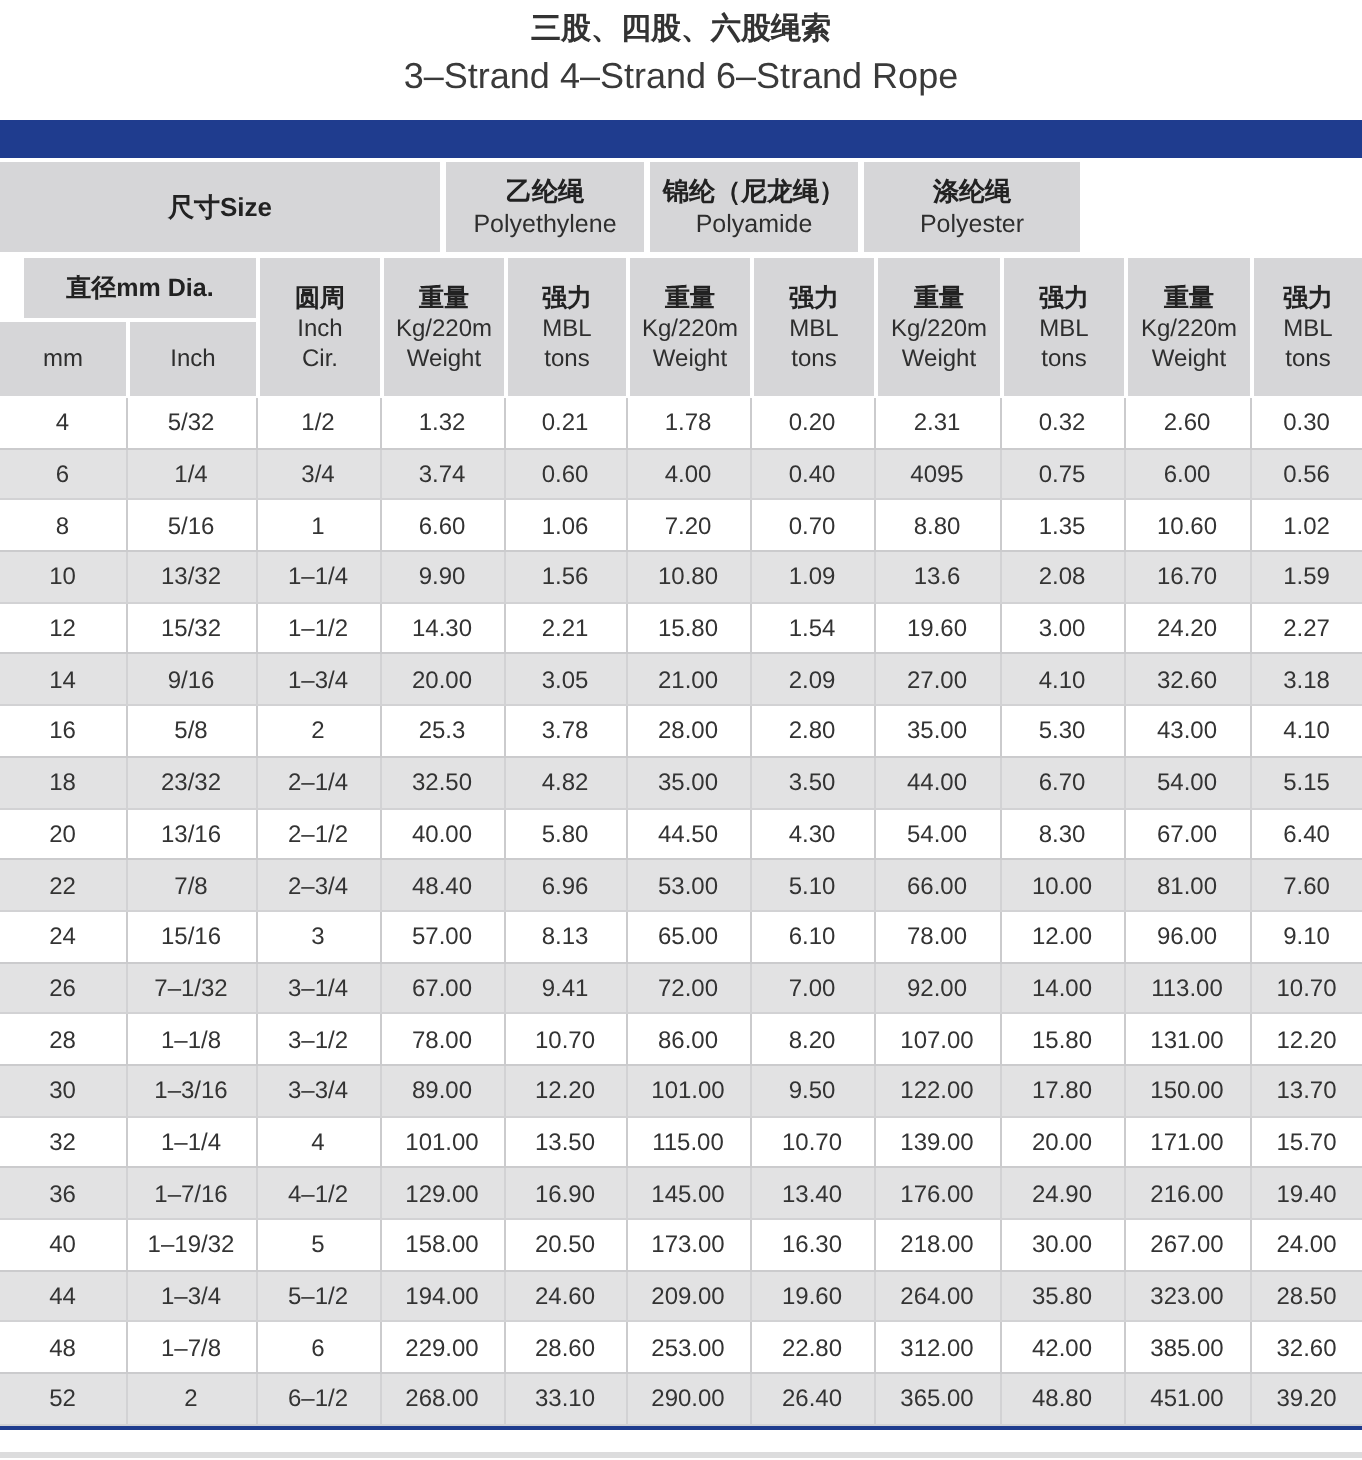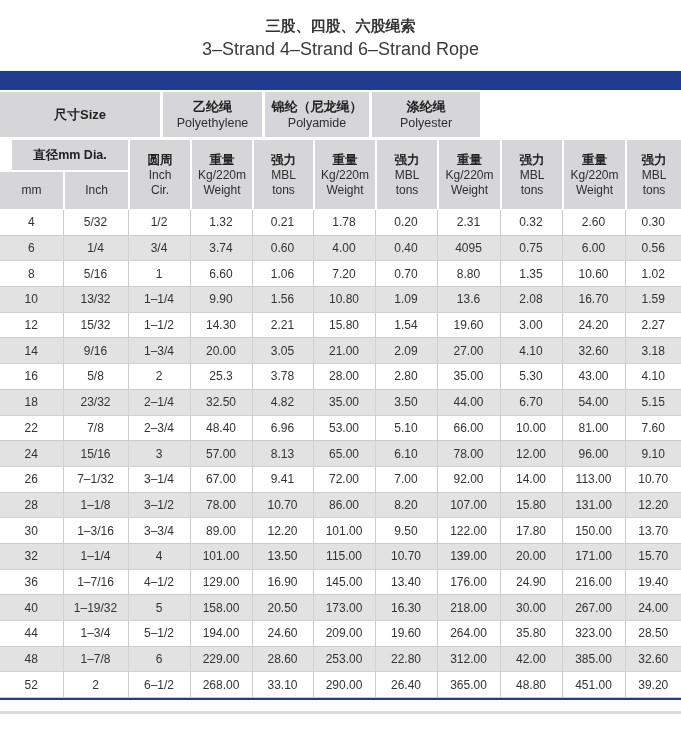--- a/index.html
+++ b/index.html
@@ -1,27 +1,27 @@
 <!DOCTYPE html>
 <html><head>
 <meta charset="utf-8">
 <style>
   html,body{margin:0;padding:0;background:#fff;}
   .page{
     width:681px;height:730px;overflow:hidden;background:#ffffff;position:relative;
     font-family:"Liberation Sans","DejaVu Sans",sans-serif;color:#2b2b2b;
   }
-  .titles{text-align:center;padding-top:17px;}
+  .titles{text-align:center;padding-top:6px;}
   .title-zh{font-size:15px;font-weight:bold;color:#333;line-height:17px;}
   .title-en{font-size:18px;color:#3a3a3a;line-height:18px;margin-top:6px;}
   .navy-bar{margin-top:13px;height:19px;background:#1f3c8e;}
   
   .group-row{margin-top:2px;display:flex;gap:3px;height:45px;}
   .gcell{background:#d6d6d8;display:flex;flex-direction:column;justify-content:center;align-items:center;text-align:center;}
-  .g-size{width:160px;}
+  .g-size{width:220px;}
   .g-pp{width:120px;}
   .g-pe{width:99px;}
   .g-pa{width:104px;}
   .g-pet{width:108px;}
   .g-zh{font-size:13px;font-weight:bold;color:#222;line-height:17px;}
   .g-en{font-size:12.5px;color:#2e2e2e;line-height:16px;}
   
   .sub-row{margin-top:3px;display:flex;gap:2px;height:69px;}
   .dia-wrap{width:128px;display:flex;flex-direction:column;}
   .dia-top{background:#d6d6d8;height:30px;display:flex;align-items:center;justify-content:center;font-size:12.5px;font-weight:bold;color:#222;margin-left:12px;}
@@ -252,20 +252,33 @@
           <td>32.50</td>
           <td>4.82</td>
           <td>35.00</td>
           <td>3.50</td>
           <td>44.00</td>
           <td>6.70</td>
           <td>54.00</td>
           <td>5.15</td>
         </tr>
         <tr>
+          <td>20</td>
+          <td>13/16</td>
+          <td>2–1/2</td>
+          <td>40.00</td>
+          <td>5.80</td>
+          <td>44.50</td>
+          <td>4.30</td>
+          <td>54.00</td>
+          <td>8.30</td>
+          <td>67.00</td>
+          <td>6.40</td>
+        </tr>
+        <tr>
           <td>22</td>
           <td>7/8</td>
           <td>2–3/4</td>
           <td>48.40</td>
           <td>6.96</td>
           <td>53.00</td>
           <td>5.10</td>
           <td>66.00</td>
           <td>10.00</td>
           <td>81.00</td>

